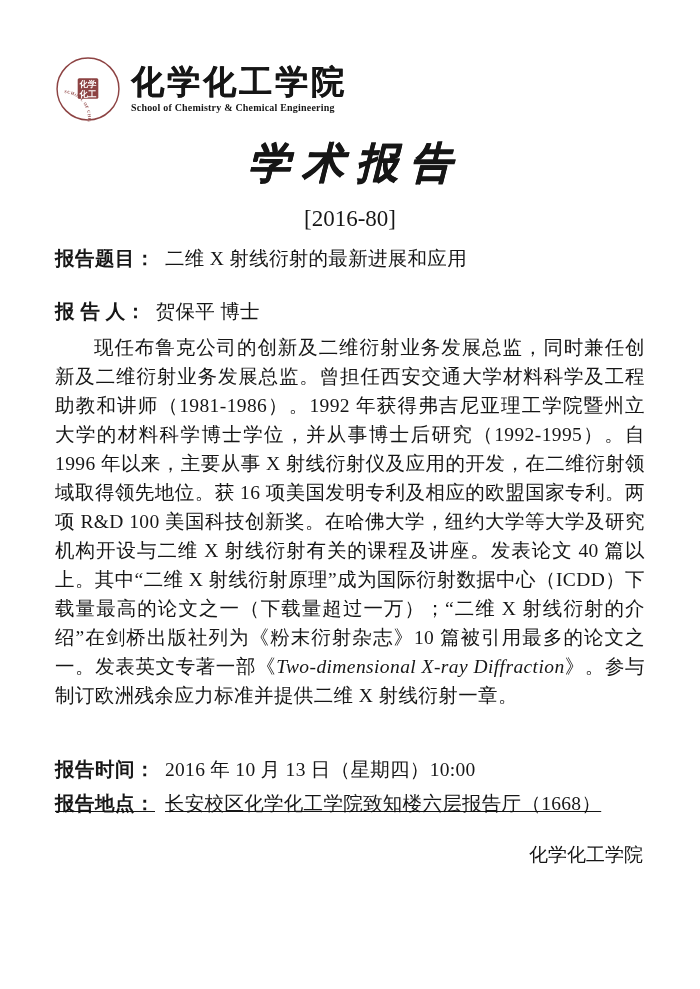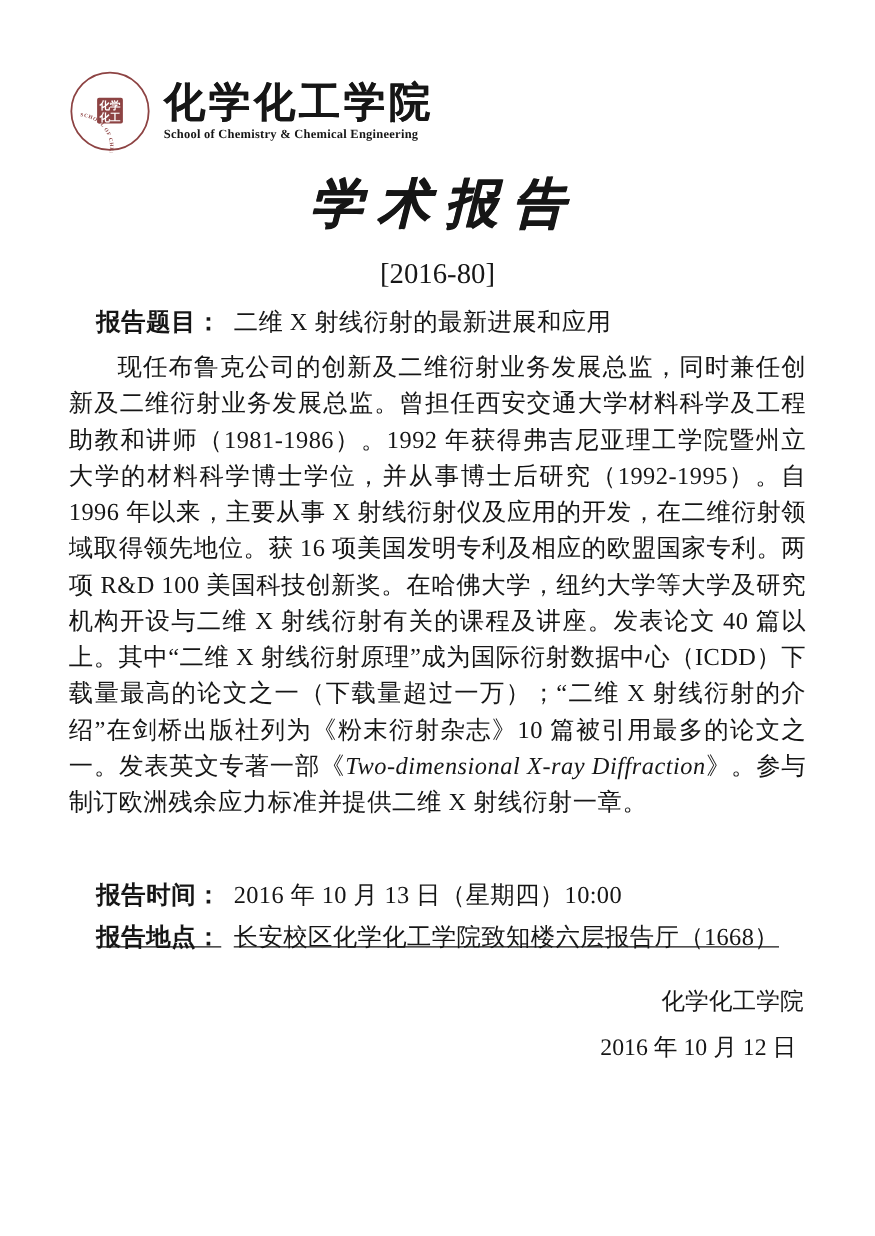--- a/index.html
+++ b/index.html
@@ -41,21 +41,21 @@
     font-family:"DejaVu Serif","Liberation Serif",serif;
     text-shadow:0.6px 0 0 #161616, 0 0.6px 0 #161616;
     font-style:italic;
   }
   .doc-number{
     margin-top:16px;
     text-align:center;
     font-size:23px;line-height:24px;
   }
   
-  .field{font-size:19.5px;line-height:28px;margin-left:22px;}
+  .field{font-size:19.5px;line-height:28px;}
   .field.topic{margin-top:14px;}
   .field.speaker{margin-top:25px;}
   .field.introlbl{margin-top:13px;}
   .field.time{margin-top:46px;}
   .field.place{margin-top:6px;text-decoration:underline;}
   .f-label{
     font-weight:bold;
     letter-spacing:0.5px;
     margin-right:10px;
   }
@@ -103,30 +103,32 @@
     </div>
   </div>
 
   <h1 class="doc-title">学术报告</h1>
   <div class="doc-number">[2016-80]</div>
 
   <div class="field topic">
     <span class="f-label">报告题目：</span><span class="f-value">二维 X 射线衍射的最新进展和应用</span>
   </div>
 
+  <div class="field speaker">
+    <span class="f-label">报 告 人：</span><span class="f-value">贺保平 博士</span>
+  </div>
 
 
   <p class="bio"><span>现任布鲁克公司的创新及二维衍射业务发展总监，同时兼任创新及二维衍射业务发展总监。曾担任西安交通大学材料科学及工程助教和讲师（1981-1986）。1992 年获得弗吉尼亚理工学院暨州立大学的材料科学博士学位，并从事博士后研究（1992-1995）。自 1996 年以来，主要从事 X 射线衍射仪及应用的开发，在二维衍射领域取得领先地位。获 16 项美国发明专利及相应的欧盟国家专利。两项 R&amp;D 100 美国科技创新奖。在哈佛大学，纽约大学等大学及研究机构开设与二维 X 射线衍射有关的课程及讲座。发表论文 40 篇以上。其中“二维 X 射线衍射原理”成为国际衍射数据中心（ICDD）下载量最高的论文之一（下载量超过一万）；“二维 X 射线衍射的介绍”在剑桥出版社列为《粉末衍射杂志》10 篇被引用最多的论文之一。发表英文专著一部《</span><em>Two-dimensional X-ray Diffraction</em><span>》。参与制订欧洲残余应力标准并提供二维 X 射线衍射一章。</span></p>
 
   <div class="field time">
     <span class="f-label">报告时间：</span><span class="f-value">2016 年 10 月 13 日（星期四）10:00</span>
   </div>
 
   <div class="field place">
     <span class="f-label">报告地点：</span><span class="f-value">长安校区化学化工学院致知楼六层报告厅（1668）</span>
   </div>
 
   <div class="sign-block">
     <div class="sign-name">化学化工学院</div>
-    <div class="sign-date">2016 年 10 月 12 日</div>
   </div>
 
 </div>
 
 </body></html>

